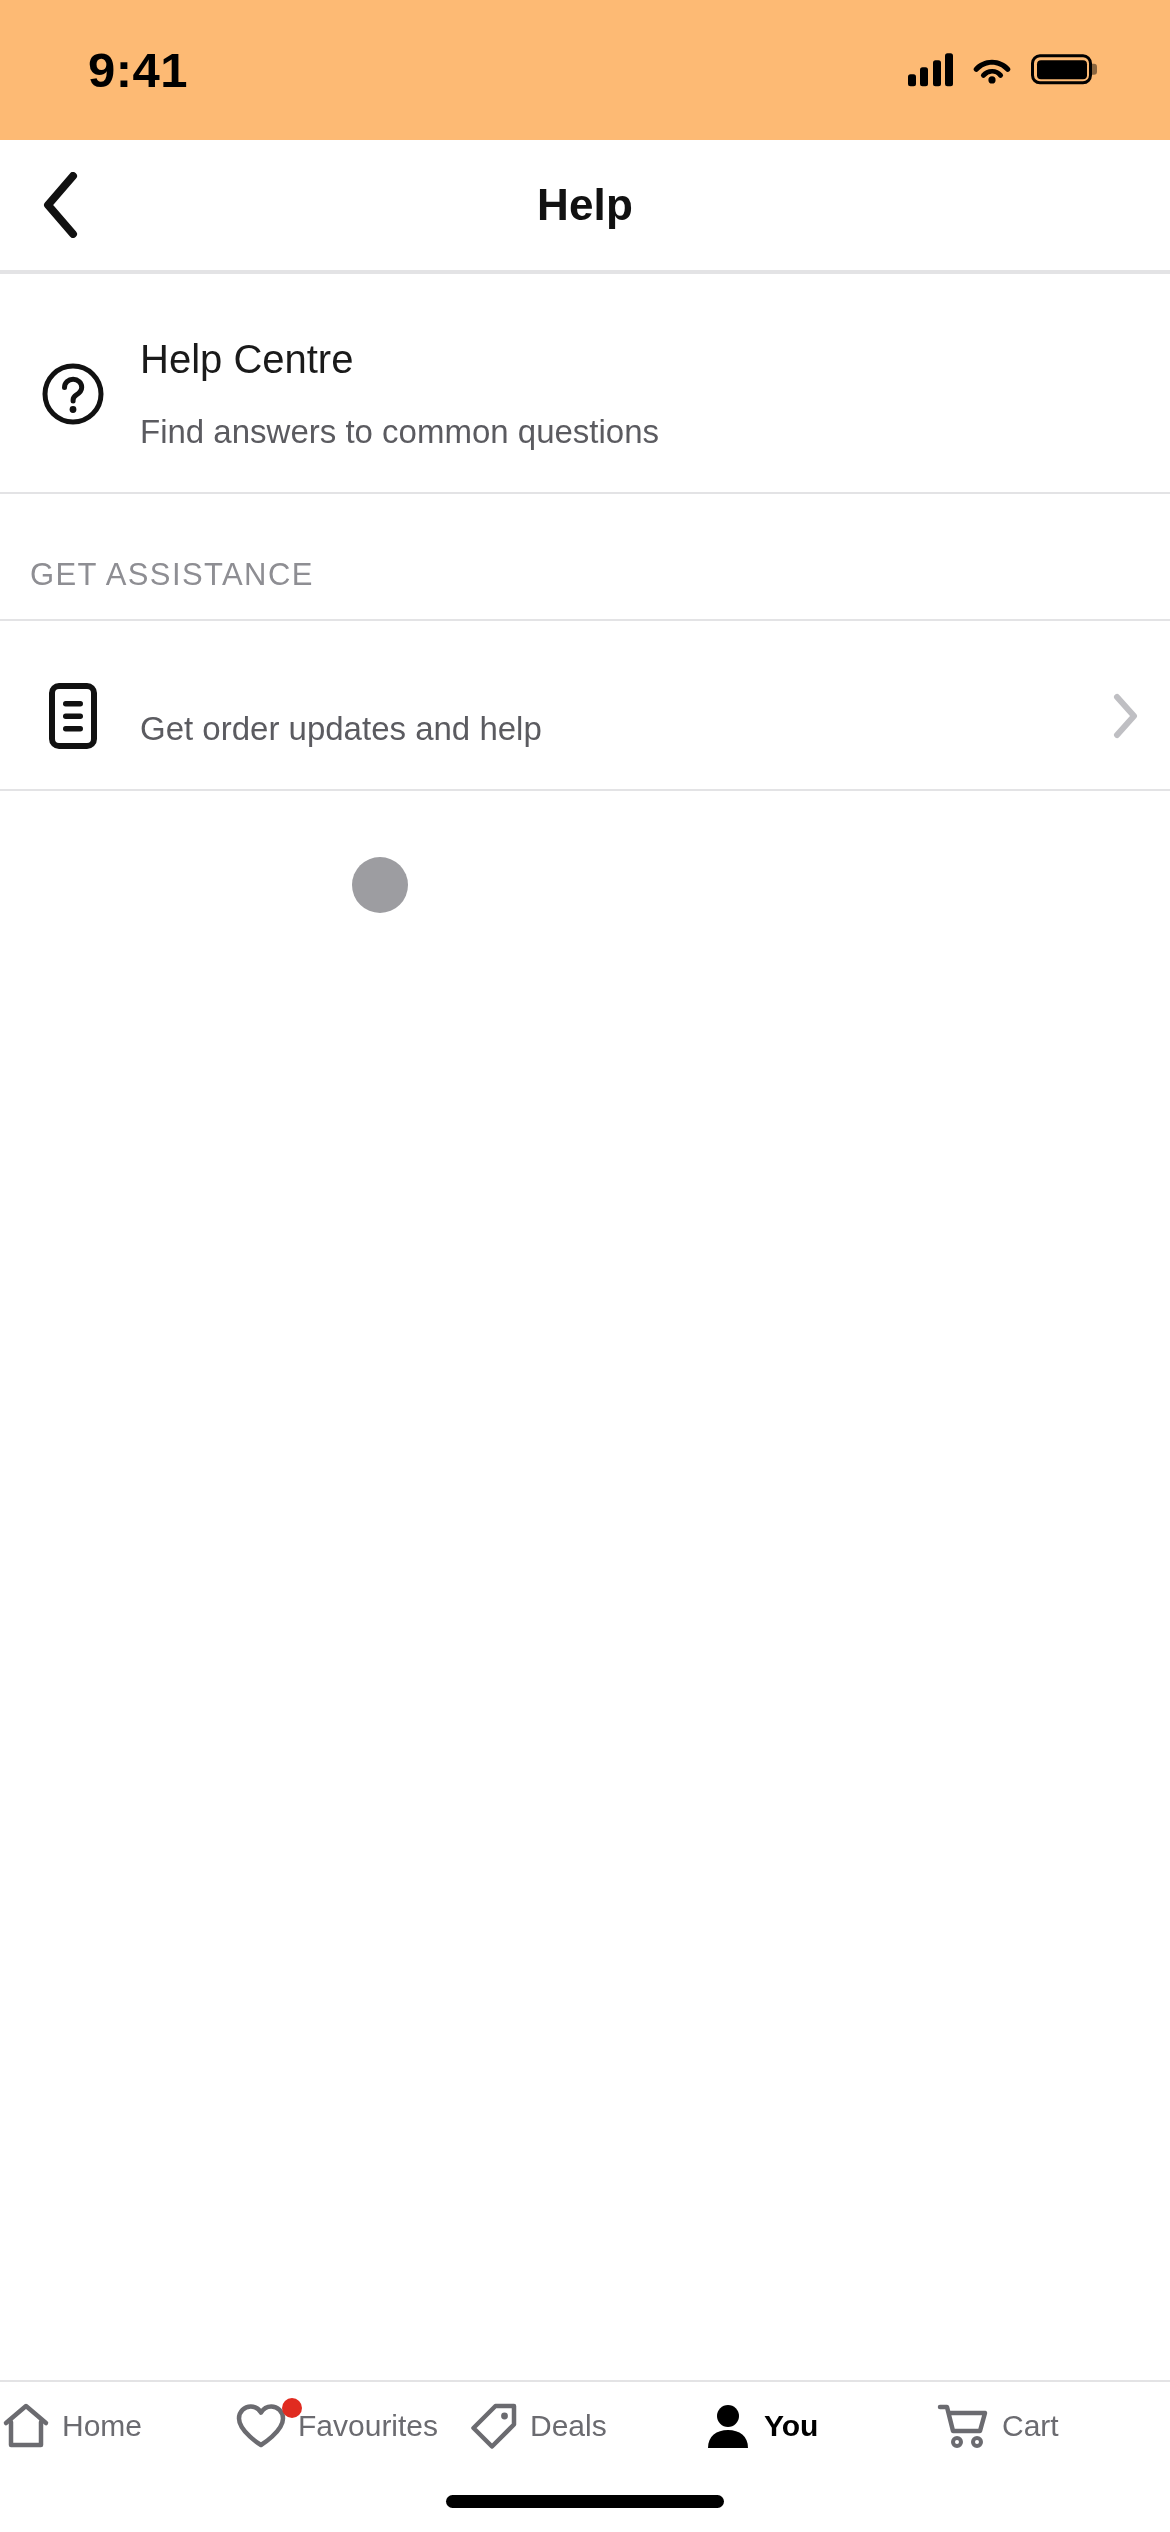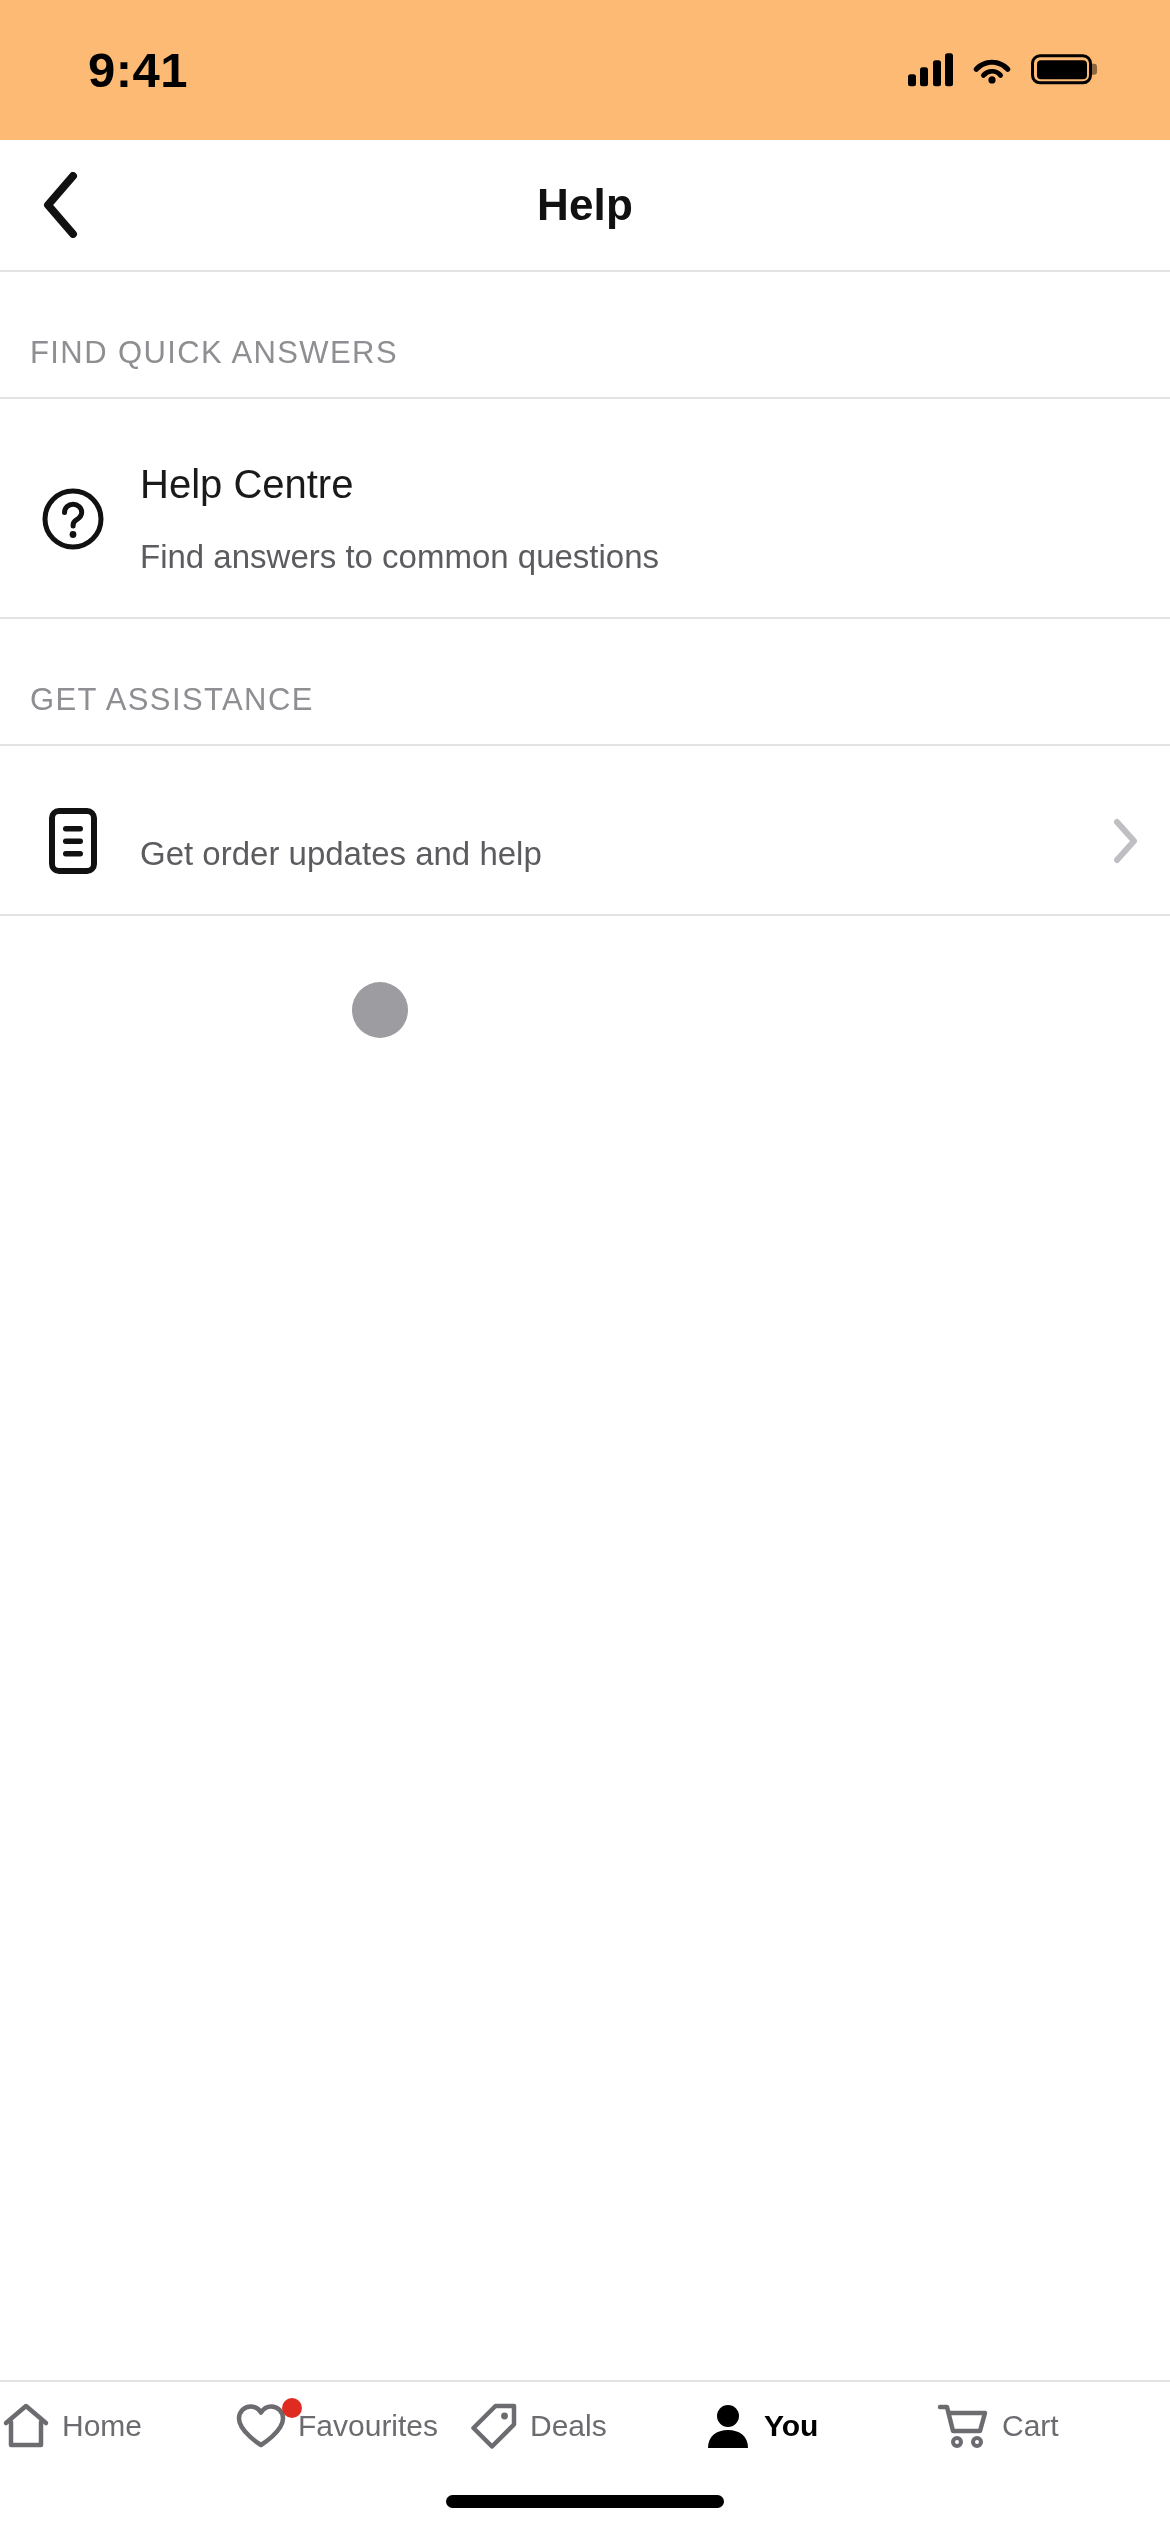--- a/index.html
+++ b/index.html
@@ -138,21 +138,20 @@
     <div class="nav-back">
       <svg width="40" height="66" viewBox="0 0 40 66">
         <path d="M33 4 L8 33 L33 62" fill="none" stroke="#111" stroke-width="8" stroke-linecap="round" stroke-linejoin="round"></path>
       </svg>
     </div>
     <div class="nav-title">Help</div>
   </div>
 
   <div class="content">
 
-    <div class="section-header">FIND QUICK ANSWERS</div>
     <div class="divider"></div>
 
     <div class="row">
       <div class="row-icon">
         <svg width="66" height="66" viewBox="0 0 66 66">
           <circle cx="33" cy="33" r="28" fill="none" stroke="#111" stroke-width="5"></circle>
           <path d="M24.5 26.5c0-4.7 3.8-8.2 8.6-8.2 4.8 0 8.6 3.3 8.6 7.9 0 3.7-2.1 5.6-5.3 7.6-2.4 1.5-3.3 2.7-3.3 5.1v1.1" fill="none" stroke="#111" stroke-width="5" stroke-linecap="round" stroke-linejoin="round"></path>
           <circle cx="33" cy="48.5" r="3.4" fill="#111"></circle>
         </svg>
       </div>

